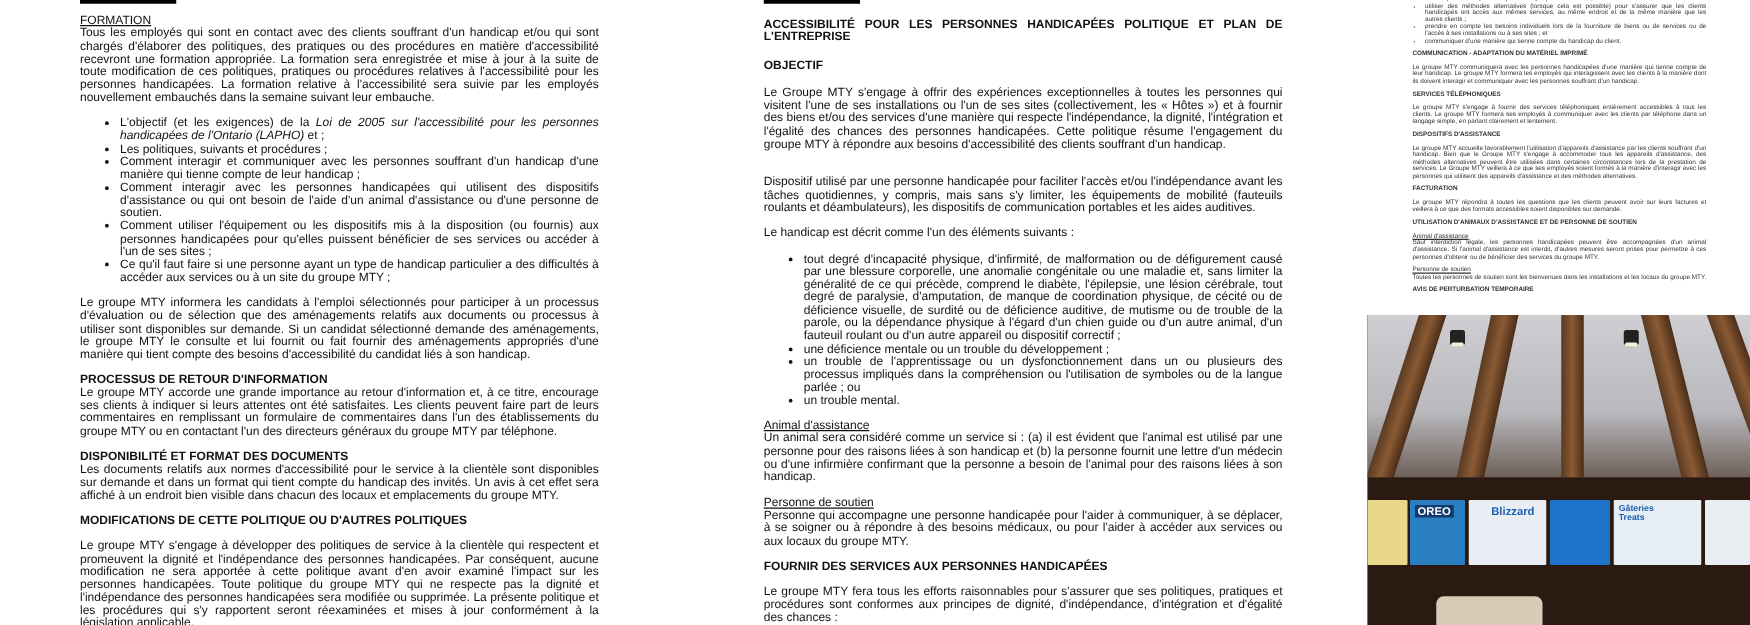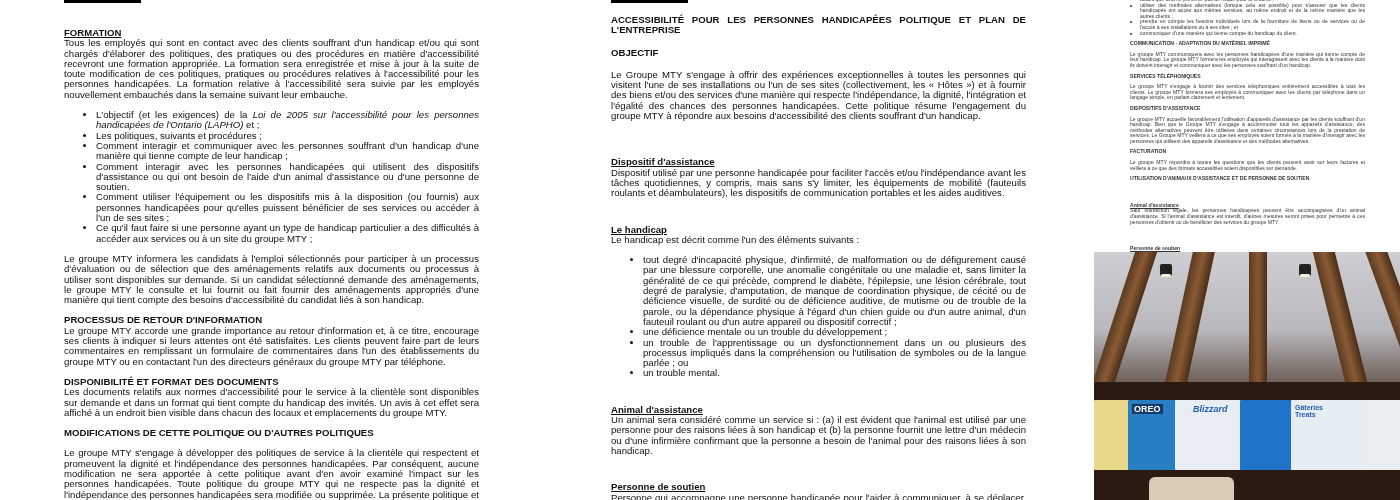--- a/index.html
+++ b/index.html
@@ -1,39 +1,39 @@
 <!DOCTYPE html>
 <html><head>
 <meta charset="utf-8">
 <style>
   html, body { margin:0; padding:0; background:#ffffff; }
   body { width:1400px; height:500px; position:relative; overflow:hidden;
          font-family:"Liberation Sans", sans-serif; color:#111; }
   .page { position:absolute; top:0; font-size:9.6px; line-height:10.3px; text-align:justify; }
   .topbar { position:absolute; top:0; height:3px; background:#000; }
-  .h-ul { font-weight:bold; text-decoration:underline; display:block;margin-top:16px; }
+  .h-ul { font-weight:normal; text-decoration:underline; display:block; }
   .h { font-weight:bold; display:block; }
   p { margin:0; }
   .gap { height:10px; }
   ul { margin:0; padding-left:32px; }
   ul li { margin:0; padding-left:0; list-style-type:disc; }
   #left { left:64px; width:415px; }
   #mid { left:611px; width:415px; }
   #right { left:1130px; width:235px; font-size:5.1px; line-height:5.6px; color:#333; }
   #right ul { padding-left:10px; }
   #right .gap { height:5px; }
   .photo { position:absolute; left:1094px; top:252px; width:306px; height:248px; overflow:hidden;
            background:#3b2a20; }
   .ceiling { position:absolute; left:0; top:0; width:306px; height:130px;
              background:linear-gradient(180deg,#cfcfd3 0%,#b8b8bd 60%,#6e6058 100%); }
   .beam { position:absolute; top:0; width:22px; height:130px; background:linear-gradient(90deg,#5a3a22,#8a5a34,#4a2d18); }
   .lamp { position:absolute; top:12px; width:12px; height:12px; background:#222; border-radius:2px; }
   .lamp::after { content:""; position:absolute; left:1px; top:10px; width:10px; height:3px; background:#f3efd8; border-radius:2px; }
   .wall { position:absolute; left:0; top:130px; width:306px; height:118px; background:#2a1a12; }
-  .board { position:absolute; top:148px; height:70px; border-radius:1px; overflow:hidden;padding-left:16px; }
+  .board { position:absolute; top:148px; height:52px; border-radius:1px; overflow:hidden; }
   .board span { position:absolute; left:4px; top:4px; font-weight:bold; font-size:9px; }
   .counter { position:absolute; left:55px; top:225px; width:85px; height:23px; background:#d8cbb8; border-radius:6px 6px 0 0; }
 </style>
 </head>
 <body>
 
 <div class="topbar" style="left:64px;width:77px;"></div>
 <div class="topbar" style="left:611px;width:77px;"></div>
 
 <div class="page" id="left">
@@ -65,24 +65,22 @@
 
 <div class="page" id="mid">
   <div style="height:15px"></div>
   <span class="h">ACCESSIBILITÉ POUR LES PERSONNES HANDICAPÉES POLITIQUE ET PLAN DE L'ENTREPRISE</span>
   <div class="gap" style="height:12px"></div>
   <span class="h">OBJECTIF</span>
   <div class="gap" style="height:12px"></div>
   <p>Le Groupe MTY s'engage à offrir des expériences exceptionnelles à toutes les personnes qui visitent l'une de ses installations ou l'un de ses sites (collectivement, les « Hôtes ») et à fournir des biens et/ou des services d'une manière qui respecte l'indépendance, la dignité, l'intégration et l'égalité des chances des personnes handicapées. Cette politique résume l'engagement du groupe MTY à répondre aux besoins d'accessibilité des clients souffrant d'un handicap.</p>
   <div class="gap"></div>
   <div class="gap"></div>
-  <span class="h-ul">Dispositif d'assistance</span>
   <p>Dispositif utilisé par une personne handicapée pour faciliter l'accès et/ou l'indépendance avant les tâches quotidiennes, y compris, mais sans s'y limiter, les équipements de mobilité (fauteuils roulants et déambulateurs), les dispositifs de communication portables et les aides auditives.</p>
   <div class="gap"></div>
-  <span class="h-ul">Le handicap</span>
   <p>Le handicap est décrit comme l'un des éléments suivants :</p>
   <div class="gap"></div>
   <ul>
     <li>tout degré d'incapacité physique, d'infirmité, de malformation ou de défigurement causé par une blessure corporelle, une anomalie congénitale ou une maladie et, sans limiter la généralité de ce qui précède, comprend le diabète, l'épilepsie, une lésion cérébrale, tout degré de paralysie, d'amputation, de manque de coordination physique, de cécité ou de déficience visuelle, de surdité ou de déficience auditive, de mutisme ou de trouble de la parole, ou la dépendance physique à l'égard d'un chien guide ou d'un autre animal, d'un fauteuil roulant ou d'un autre appareil ou dispositif correctif ;</li>
     <li>une déficience mentale ou un trouble du développement ;</li>
     <li>un trouble de l'apprentissage ou un dysfonctionnement dans un ou plusieurs des processus impliqués dans la compréhension ou l'utilisation de symboles ou de la langue parlée ; ou</li>
     <li>un trouble mental.</li>
   </ul>
   <div class="gap"></div>
   <span class="h-ul">Animal d'assistance</span>
@@ -139,21 +137,21 @@
   <div class="beam" style="left:235px;transform:skewX(14deg);"></div>
   <div class="beam" style="left:295px;transform:skewX(20deg);"></div>
   <div class="lamp" style="left:66px;"></div>
   <div class="lamp" style="left:205px;"></div>
   <div class="wall"></div>
   <div class="board" style="left:0;width:32px;background:#e9d78a;"></div>
   <div class="board" style="left:34px;width:44px;background:#2a7fc2;">
       <span style="color:#fff;background:#123a6a;padding:0 2px;">OREO</span>
     </div>
   <div class="board" style="left:81px;width:62px;background:#e8eef4;">
-      <span style="color:#1f5fb0;left:18px;font-style:italic;">Blizzard</span>
+      <span style="color:#1f5fb0;left:18px;">Blizzard</span>
     </div>
   <div class="board" style="left:146px;width:48px;background:#1f74c9;"></div>
   <div class="board" style="left:197px;width:70px;background:#e6edf3;">
       <span style="color:#1f5fb0;font-size:7px;width:30px;">Gâteries Treats</span>
     </div>
   <div class="board" style="left:270px;width:36px;background:#e9eef3;"></div>
   <div class="counter"></div>
 </div>
 
 </body></html>

